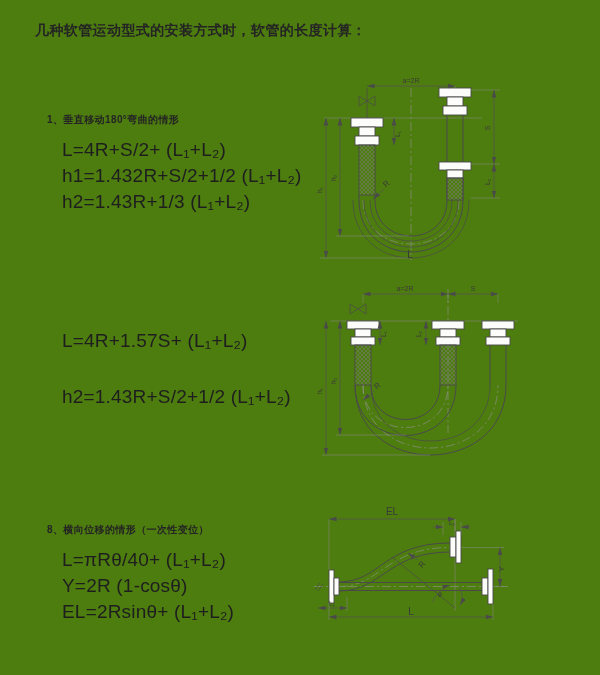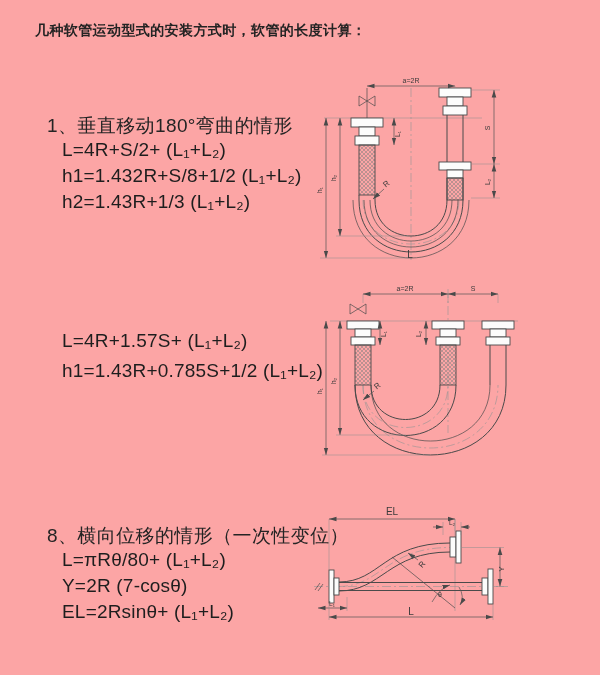--- a/index.html
+++ b/index.html
@@ -1,27 +1,27 @@
 <!DOCTYPE html>
 <html><head>
 <meta charset="utf-8">
 <style>
   html,body { margin:0; padding:0; background:#e8e8e8; }
   .page {
     position:relative; width:600px; height:675px; margin:0 auto;
-    background:#fca5a5;
+    background:#4d7c0f;
     font-family:"Liberation Sans", sans-serif;
     color:#262626; overflow:hidden;
   }
   .title {
     position:absolute; left:35px; top:22px;
     font-size:14px; font-weight:700; letter-spacing:0.4px; color:#242424;
   }
   .heading {
-    position:absolute; font-size:19px; font-weight:400;
+    position:absolute; font-size:10px; font-weight:700;
     letter-spacing:0.4px; color:#242424; white-space:nowrap;
   }
   .formula {
     position:absolute; font-size:19px; font-weight:400;
     letter-spacing:0.2px; color:#1e1e1e; white-space:nowrap;
   }
   svg.diagram { position:absolute; overflow:visible; }
   svg .ln   { stroke:#4a4a4a; stroke-width:1; fill:none; }
   svg .lnt  { stroke:#4a4a4a; stroke-width:0.7; fill:none; }
   svg .dim  { stroke:#555555; stroke-width:0.7; fill:none; }
@@ -37,29 +37,29 @@
 </style>
 </head>
 <body>
 
 <div class="page">
 
   <div class="title">几种软管运动型式的安装方式时，软管的长度计算：</div>
 
   <div class="heading" style="left:47px; top:113px">1、垂直移动180°弯曲的情形</div>
   <div class="formula" style="left:62px; top:139px">L=4R+S/2+ (L₁+L₂)</div>
-  <div class="formula" style="left:62px; top:165px">h1=1.432R+S/8+1/2 (L₁+L₂)</div>
+  <div class="formula" style="left:62px; top:165px">h1=1.432R+S/2+1/2 (L₁+L₂)</div>
   <div class="formula" style="left:62px; top:191px">h2=1.43R+1/3 (L₁+L₂)</div>
 
   <div class="formula" style="left:62px; top:330px">L=4R+1.57S+ (L₁+L₂)</div>
-  <div class="formula" style="left:62px; top:360px">h1=1.43R+0.785S+1/2 (L₁+L₂)</div>
+  <div class="formula" style="left:62px; top:386px">h2=1.43R+S/2+1/2 (L₁+L₂)</div>
 
   <div class="heading" style="left:47px; top:523px">8、横向位移的情形（一次性变位）</div>
-  <div class="formula" style="left:62px; top:549px">L=πRθ/80+ (L₁+L₂)</div>
-  <div class="formula" style="left:62px; top:575px">Y=2R (7-cosθ)</div>
+  <div class="formula" style="left:62px; top:549px">L=πRθ/40+ (L₁+L₂)</div>
+  <div class="formula" style="left:62px; top:575px">Y=2R (1-cosθ)</div>
   <div class="formula" style="left:62px; top:601px">EL=2Rsinθ+ (L₁+L₂)</div>
 
   <svg class="diagram" style="left:310px; top:72px" width="250" height="192" viewBox="0 0 250 192">
     <defs>
       <marker id="ar1" viewBox="0 0 8 6" refX="7.5" refY="3" markerWidth="8" markerHeight="6" orient="auto-start-reverse" markerUnits="userSpaceOnUse">
         <path d="M0,0.7 L7.5,3 L0,5.3 Z" fill="#4a4a4a"></path>
       </marker>
       <pattern id="br1" width="4" height="4" patternUnits="userSpaceOnUse">
         <path d="M0,4 L4,0 M0,0 L4,4 M-1,1 L1,-1 M3,5 L5,3 M-1,3 L1,5 M3,-1 L5,1" stroke="#7d7d7d" stroke-width="0.5" fill="none"></path>
       </pattern>

